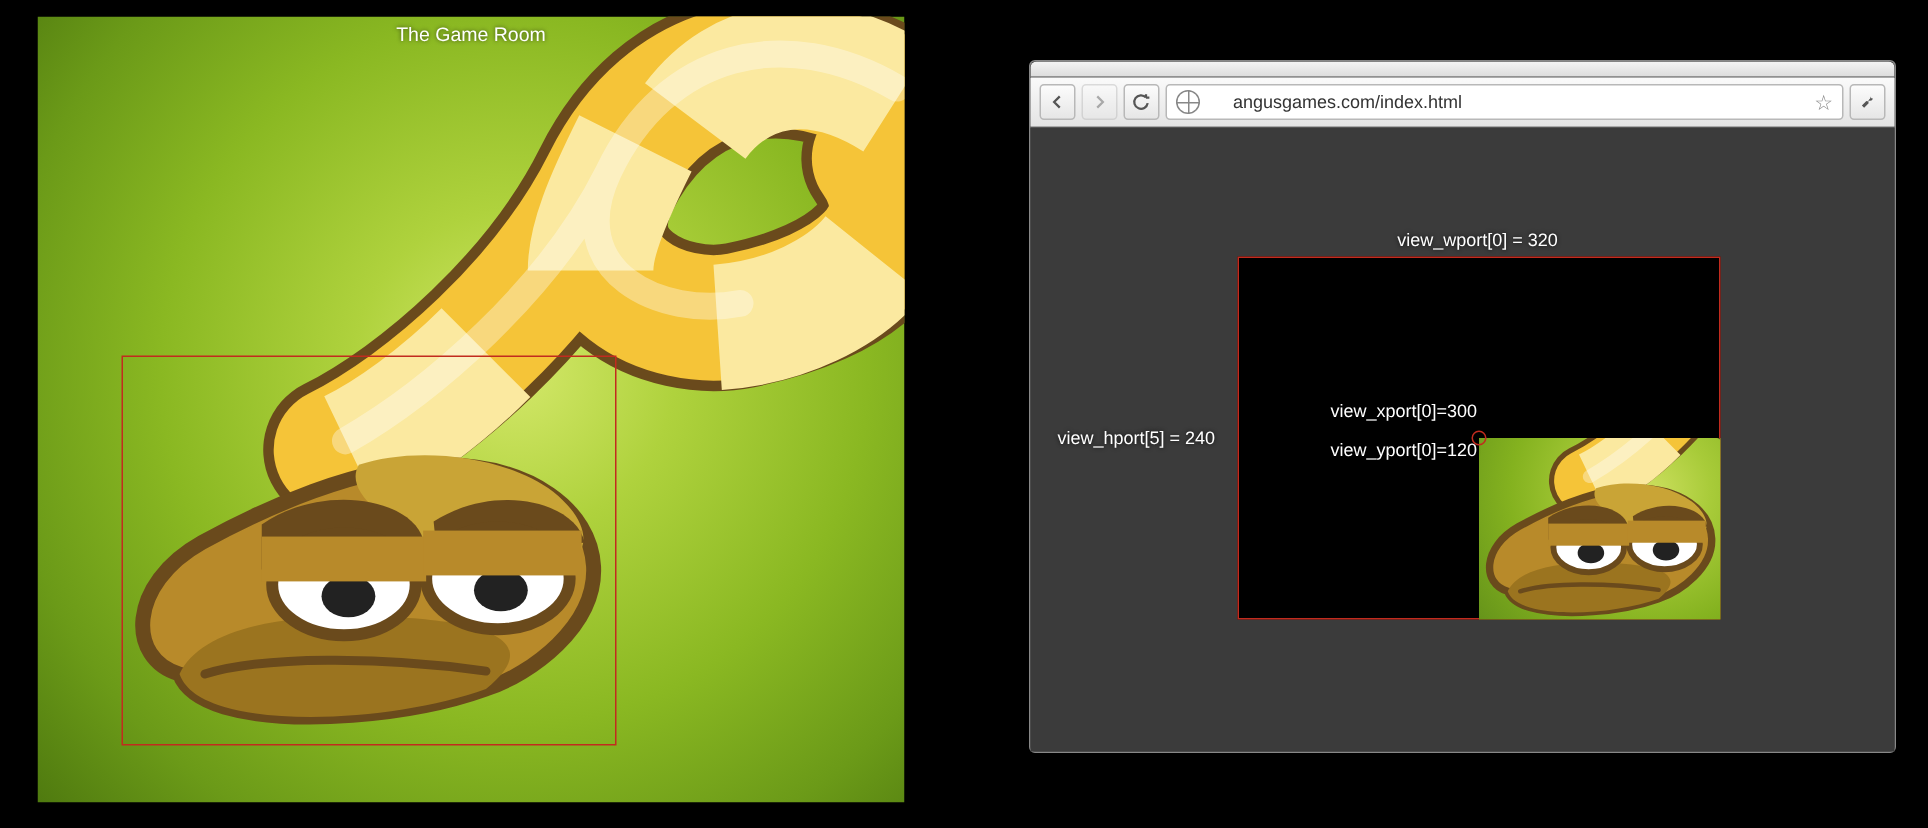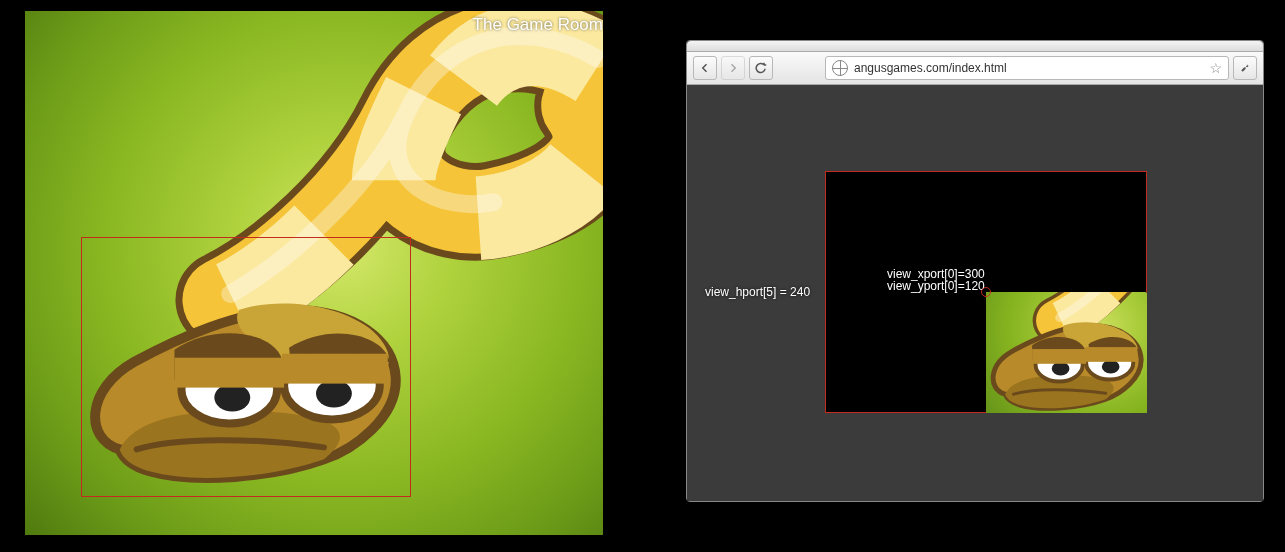--- a/index.html
+++ b/index.html
@@ -24,23 +24,23 @@
     position: absolute;
     left: 0; top: 0; right: 0; bottom: 0;
     background:
       radial-gradient(circle at 55% 45%, #d4e86a 0%, #afd23d 25%, #8ab822 55%, #6b9a18 80%, #4f7a0f 100%);
     border: 1px solid #000;
   }
   .room-title {
     position: absolute;
     top: 4px;
     left: 0; right: 0;
-    text-align: right;
+    text-align: center;
     color: #fff;
-    font-size: 17px;
+    font-size: 13px;
     text-shadow: 0 0 3px rgba(0,0,0,.6);
   }
   .room-shadow {
     position: absolute;
     left: 6px;
     right: -6px;
     bottom: -6px;
     top: 6px;
     background: rgba(0,0,0,.35);
     z-index: -1;
@@ -103,23 +103,22 @@
     flex: 1;
     height: 22px;
     background: #fff;
     border: 1px solid #b8b8b8;
     border-radius: 3px;
     display: flex;
     align-items: center;
     padding: 0 6px;
     font-size: 12px;
     color: #333;
-    gap: 6px;
+    gap: 22px;
     overflow: hidden;
-    margin-left: 48px;
   }
   .url-bar .globe { width:14px; height:14px; border:1px solid #888; border-radius:50%; position:relative; flex:0 0 auto;}
   .url-bar .globe::before { content:""; position:absolute; left:50%; top:-1px; bottom:-1px; width:1px; background:#888;}
   .url-bar .globe::after  { content:""; position:absolute; top:50%; left:-1px; right:-1px; height:1px; background:#888;}
   .url-text { flex:1; white-space:nowrap; overflow:hidden; text-overflow:ellipsis; }
   .star { color:#888; font-size:14px; line-height:1; }
 
   .page {
     position: absolute;
     left:0; right:0; top:44px; bottom:0;
@@ -139,21 +138,21 @@
   .label {
     position: absolute;
     color: #fff;
     font-size: 12px;
     white-space: nowrap;
     text-shadow: 0 0 3px rgba(0,0,0,.8);
   }
   .label.wport { left: 138px; width: 320px; text-align: center; top: 68px; }
   .label.hport { left: 18px; top: 200px; }
   .label.xport { left: 200px; top: 182px; }
-  .label.yport { left: 200px; top: 194px; }
+  .label.yport { left: 200px; top: 208px; }
   .port-marker {
     position: absolute;
     width: 8px; height: 8px;
     border: 1px solid #c22b1e;
     border-radius: 50%;
     background: transparent;
   }
   .port-marker.pos { left: 294px; top: 202px; }
 
   .mini-snake {
@@ -284,20 +283,21 @@
     </div>
     <div class="tb-btn">
       <svg viewBox="0 0 16 16">
           <path d="M11 3a3 3 0 0 1-4 4L3 11l2 2 4-4a3 3 0 0 1 4-4l-2 2-1-1z" fill="#555" stroke="none"></path>
         </svg>
     </div>
   </div>
 
   <div class="page">
 
+    <div class="label wport">view_wport[0] = 320</div>
     <div class="label hport">view_hport[5] = 240</div>
 
     <div class="viewport-box">
       <div class="mini-snake">
         <svg viewBox="56 226 328 258" preserveAspectRatio="xMidYMid slice">
           <use href="#snakeArt"></use>
         </svg>
       </div>
     </div>
 

